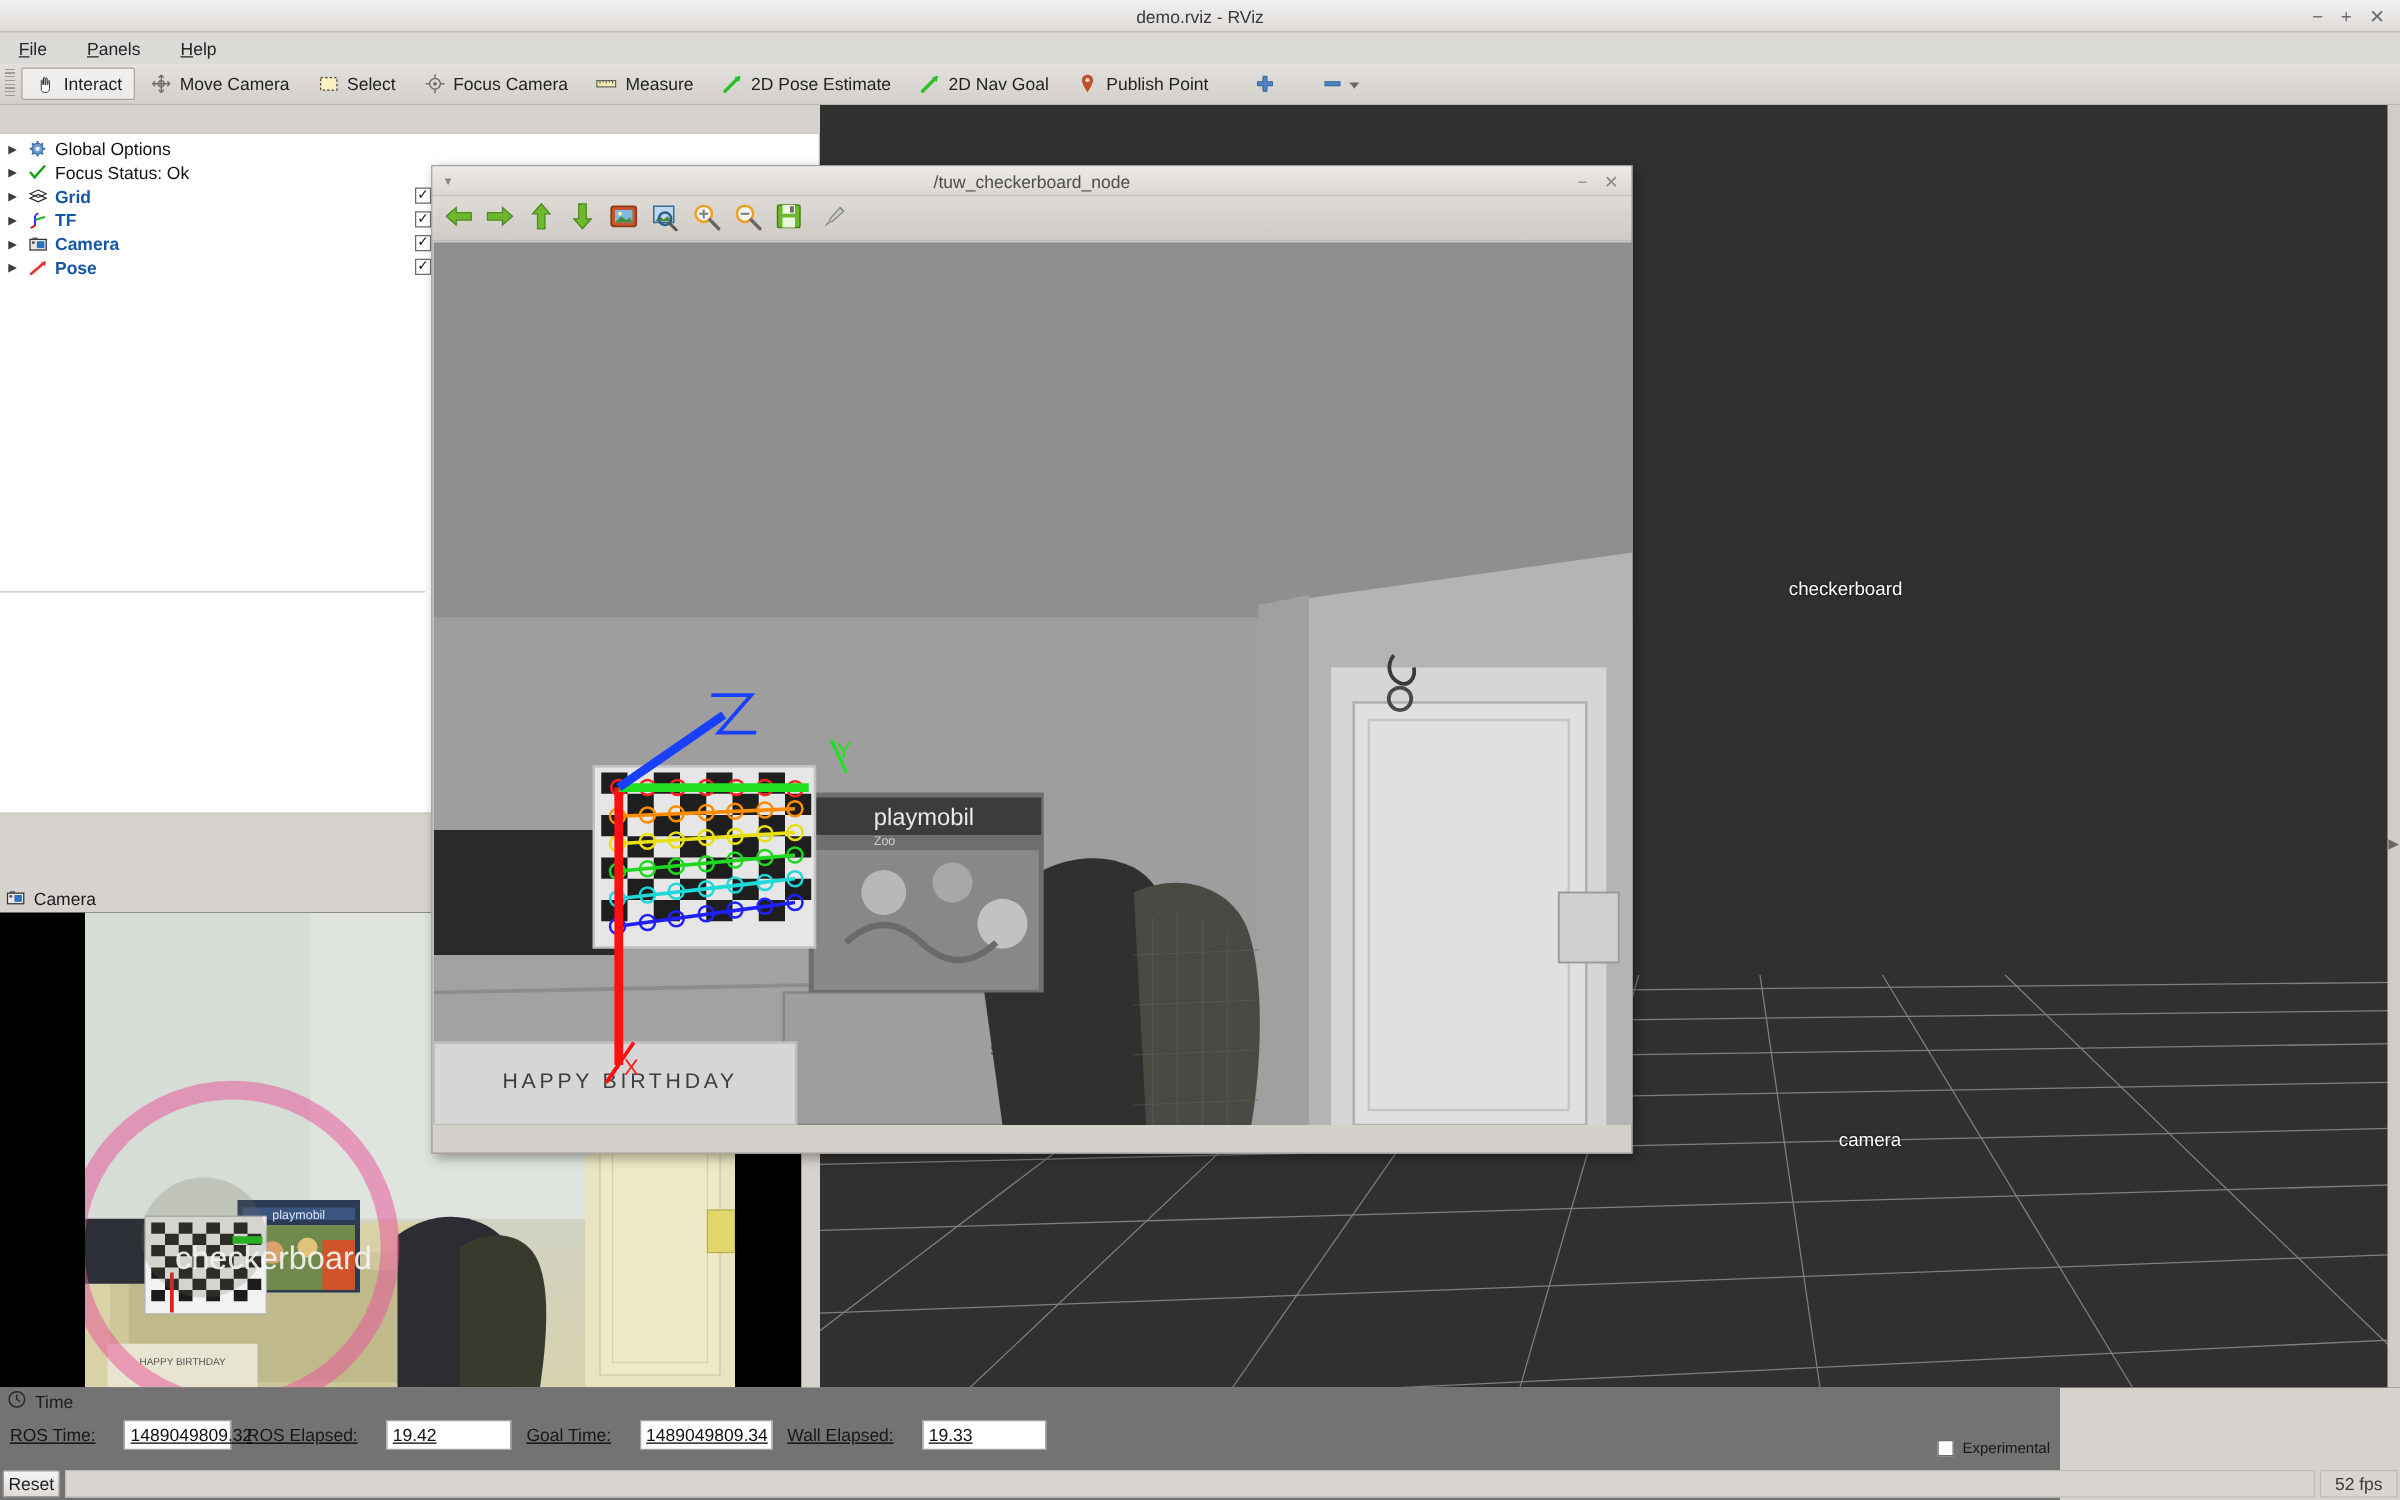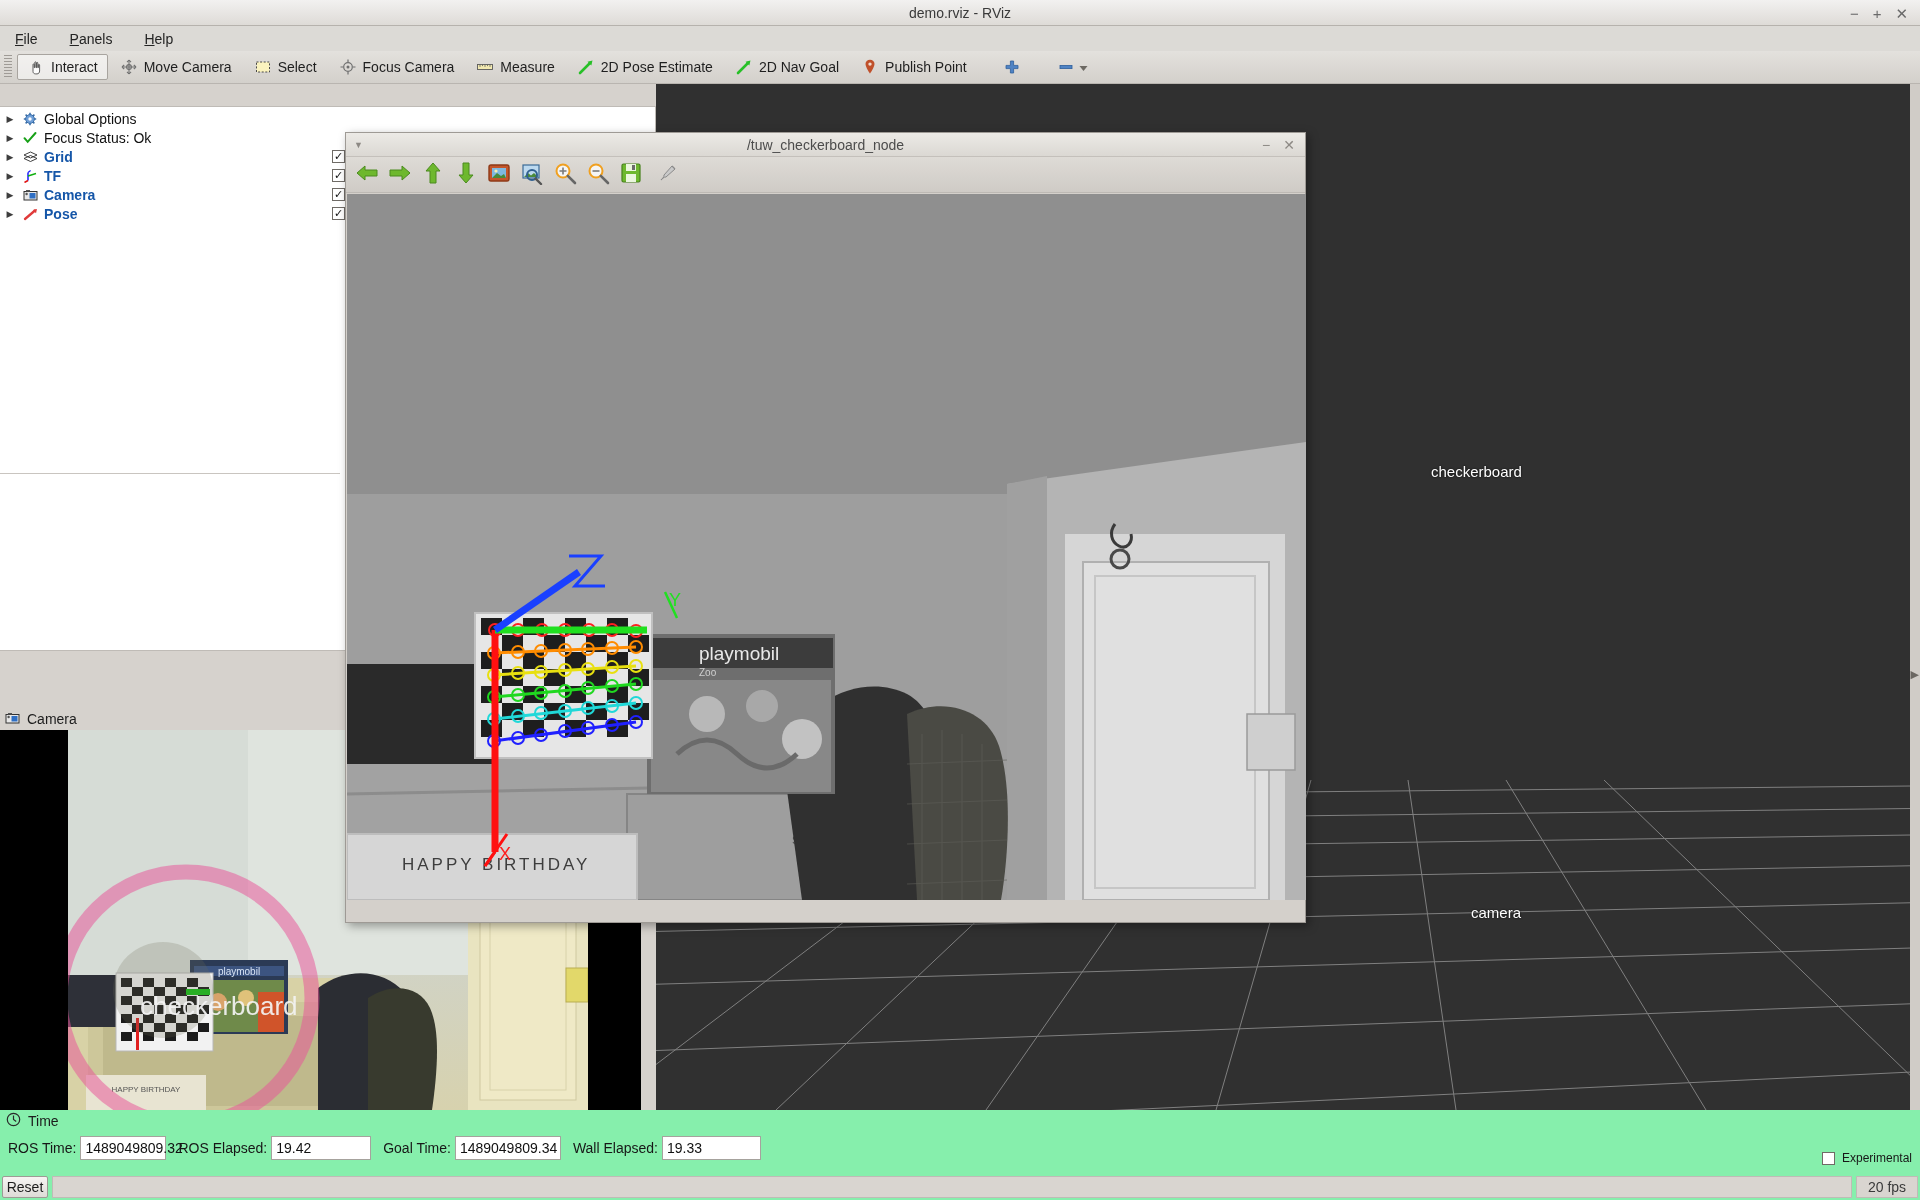--- a/index.html
+++ b/index.html
@@ -108,26 +108,26 @@
   .imgwin-canvas { position: absolute; left: 1px; top: 61px; width: 959px; height: 706px;
     background: #8c8c8c; overflow: hidden; }
   .imgwin-status { position: absolute; left: 1px; bottom: 1px; width: 959px; height: 22px;
     background: #d4d0cb; display: flex; align-items: center; }
   .status-box { margin-left: 1px; height: 20px; border: 1px solid #b5b1ac;
     background: #e7e5e1; display: flex; align-items: center; padding: 0 4px;
     font-size: 13px; color: #111; gap: 0; }
   .status-box .r { color: #d40000; } .status-box .g { color: #00a000; } .status-box .b { color: #0040d0; }
 
   
-  .timepanel { position: absolute; left: 0; top: 1110px; width: 1920px; height: 90px;
-    background: #86efac; }
+  .timepanel { position: absolute; left: 0; top: 1110px; width: 1648px; height: 90px;
+    background: #737373; }
   .tp-header { height: 22px; display: flex; align-items: center; gap: 7px; padding-left: 6px;
     font-size: 14px; color: #1c1c1c; }
   .tp-row { height: 32px; display: flex; align-items: center; padding-left: 8px; gap: 0; }
-  .tp-field { display: flex; align-items: center; gap: 4px; }
+  .tp-field { display: flex; align-items: center; gap: 23px; text-decoration: underline; }
   .tp-field .lbl { font-size: 14px; color: #171717; }
   .tp-input { height: 24px; border: 1px solid #a6a29d; background: #fff; font-size: 14px;
     color: #111; padding: 0 4px; display: flex; align-items: center; }
   .tp-exp { position: absolute; right: 8px; top: 41px; display: flex; align-items: center; gap: 7px;
     font-size: 12px; color: #171717; }
   .tp-exp .cb { width: 13px; height: 13px; border: 1px solid #6f6b66; background: #fff; }
   .tp-bottom { position: absolute; left: 0; bottom: 0; width: 1920px; height: 26px;
     display: flex; align-items: center; gap: 4px; padding: 0 2px; }
   .reset-btn { width: 46px; height: 22px; border: 1px solid #9e9a95; border-radius: 2px;
     background: linear-gradient(#f6f5f3,#dedbd7); font-size: 14px; color: #1c1c1c;
@@ -756,17 +756,17 @@
     </div>
 
     <div class="tp-exp">
       <span class="cb"></span>
       <span>Experimental</span>
     </div>
 
     <div class="tp-bottom">
       <div class="reset-btn">Reset</div>
       <div class="status-strip"></div>
-      <div class="fps-box">20 fps</div>
+      <div class="fps-box">52 fps</div>
     </div>
   </div>
 
 </div>
 
 </body></html>

